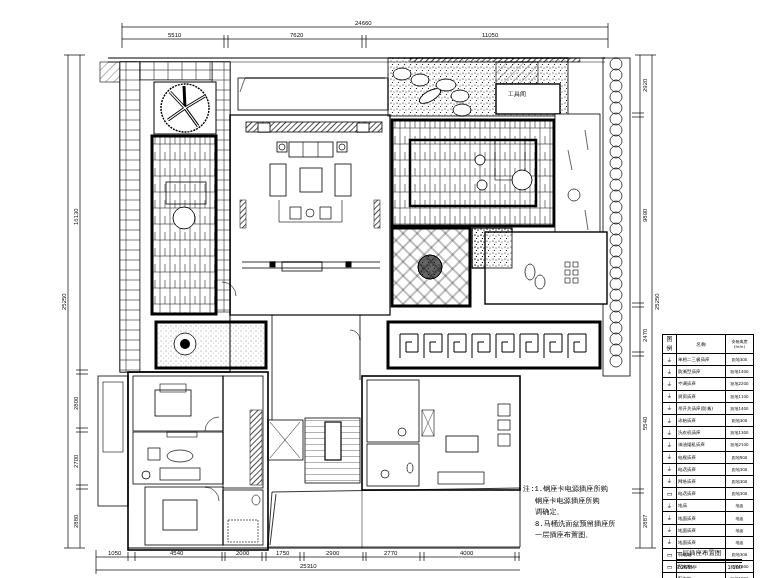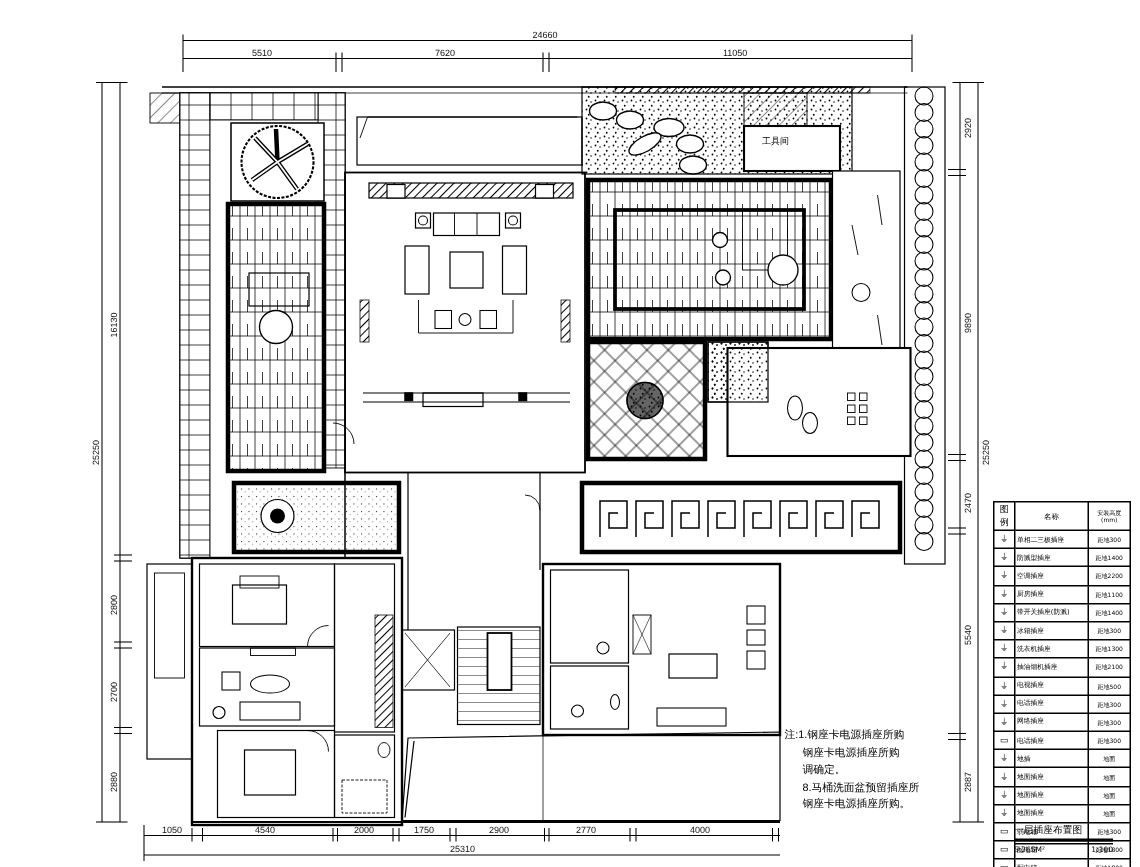--- a/index.html
+++ b/index.html
@@ -1,19 +1,19 @@
 <!DOCTYPE html>
 <html><head>
 <meta charset="utf-8">
 <style>
   html, body { margin:0; padding:0; background:#ffffff; }
   body { width:760px; height:578px; position:relative; overflow:hidden; font-family:"DejaVu Sans", sans-serif; }
   #plan { position:absolute; left:0; top:0; width:760px; height:578px; }
   .dimtext { font-family:"Liberation Sans", sans-serif; font-size:6px; fill:#111; }
-  .note { position:absolute; left:523px; top:484px; width:100px; font-size:7.2px; line-height:11.5px; color:#000; font-family:Liberation Sans, sans-serif; }
+  .note { position:absolute; left:523px; top:484px; width:100px; font-size:7.2px; line-height:11.5px; color:#000; font-family:Liberation Mono, monospace; }
   .note div { white-space:nowrap; }
   .legend { position:absolute; left:662px; top:334px; width:92px; border:1px solid #000; border-collapse:collapse; font-size:4.5px; font-family:"DejaVu Sans", sans-serif; }
   .legend td, .legend th { border:1px solid #000; height:11.2px; padding:0 1px; font-weight:normal; }
   .legend th { height:8px; font-size:5px; }
   .legend .c1 { width:11px; text-align:center; font-size:6px; }
   .legend .c2 { width:46px; }
   .legend .c3 { text-align:center; font-size:4px; }
   .title-block { position:absolute; left:676px; top:549px; width:66px; font-family:"DejaVu Sans", sans-serif; }
   .title-main { font-size:6.5px; border-bottom:2px solid #000; padding-bottom:1px; }
   .title-sub { display:flex; justify-content:space-between; font-size:5px; border-top:1px solid #000; margin-top:1px; padding-top:1px; }
@@ -355,21 +355,21 @@
   </g>
 
   <line x1="128" y1="548" x2="520" y2="548" stroke="#000" stroke-width="1.2"></line>
 </svg>
 
 <div class="note">
   <div>注:1.钢座卡电源插座所购</div>
   <div style="padding-left:12px">钢座卡电源插座所购</div>
   <div style="padding-left:12px">调确定。</div>
   <div style="padding-left:12px">8.马桶洗面盆预留插座所</div>
-  <div style="padding-left:12px">钢座卡电源插座所购。</div>
+  <div style="padding-left:12px">一层插座布置图。</div>
 </div>
 
 <table class="legend">
   <thead>
     <tr>
       <th class="c1">图例</th>
       <th class="c2">名称</th>
       <th class="c3">安装高度(mm)</th>
     </tr>
   </thead>

